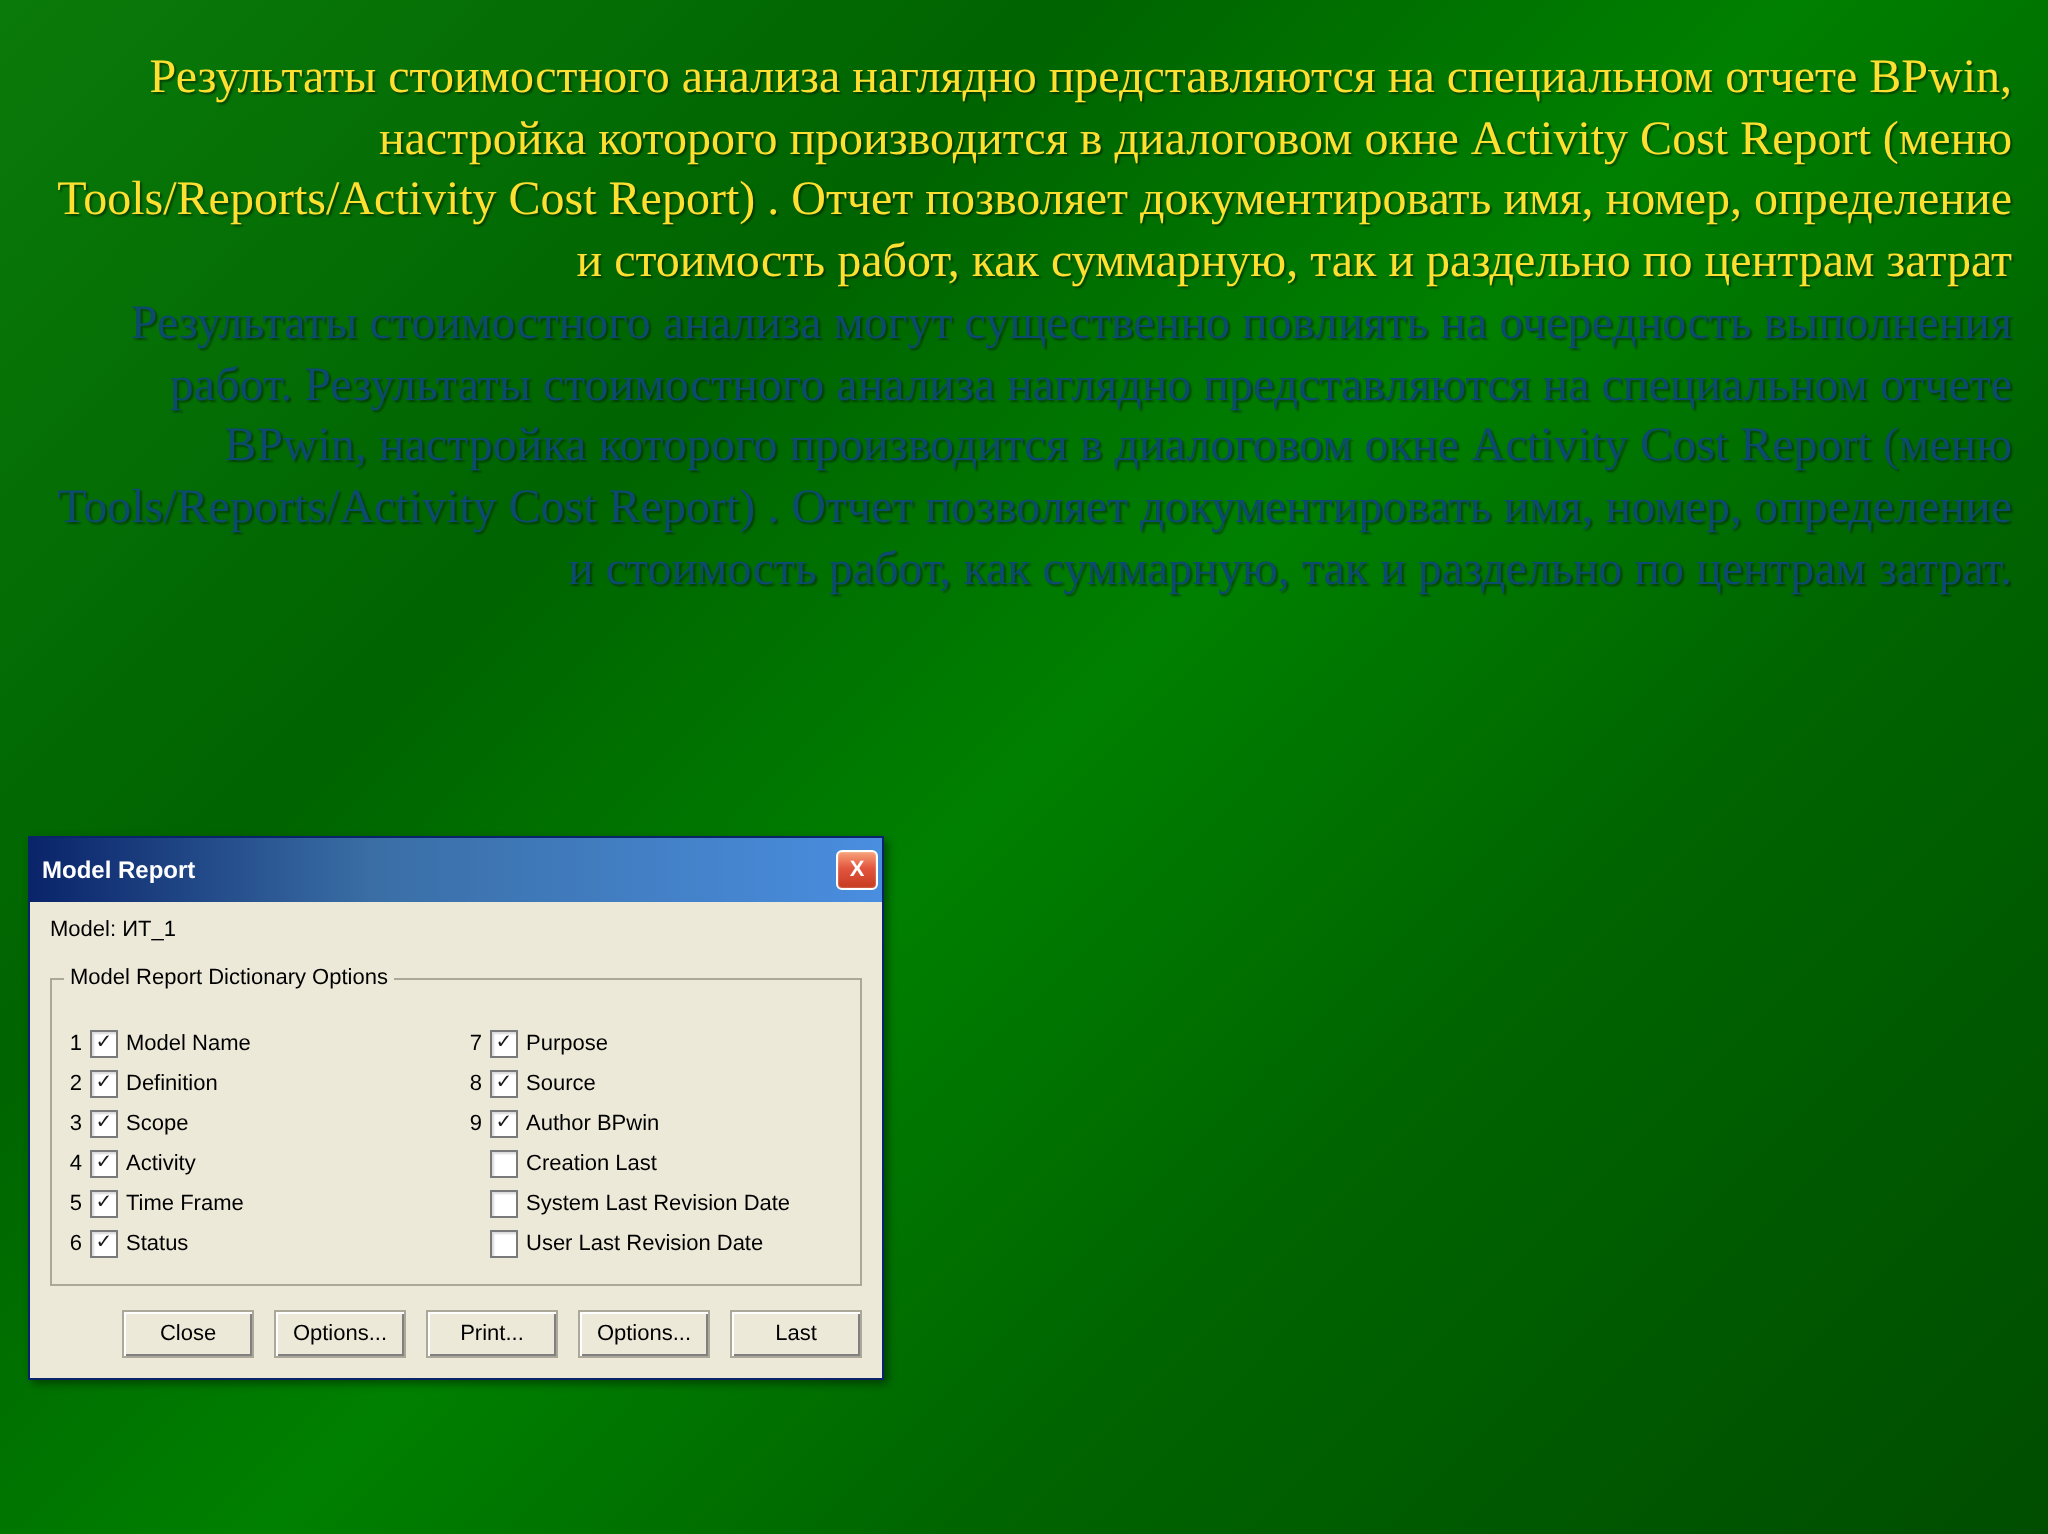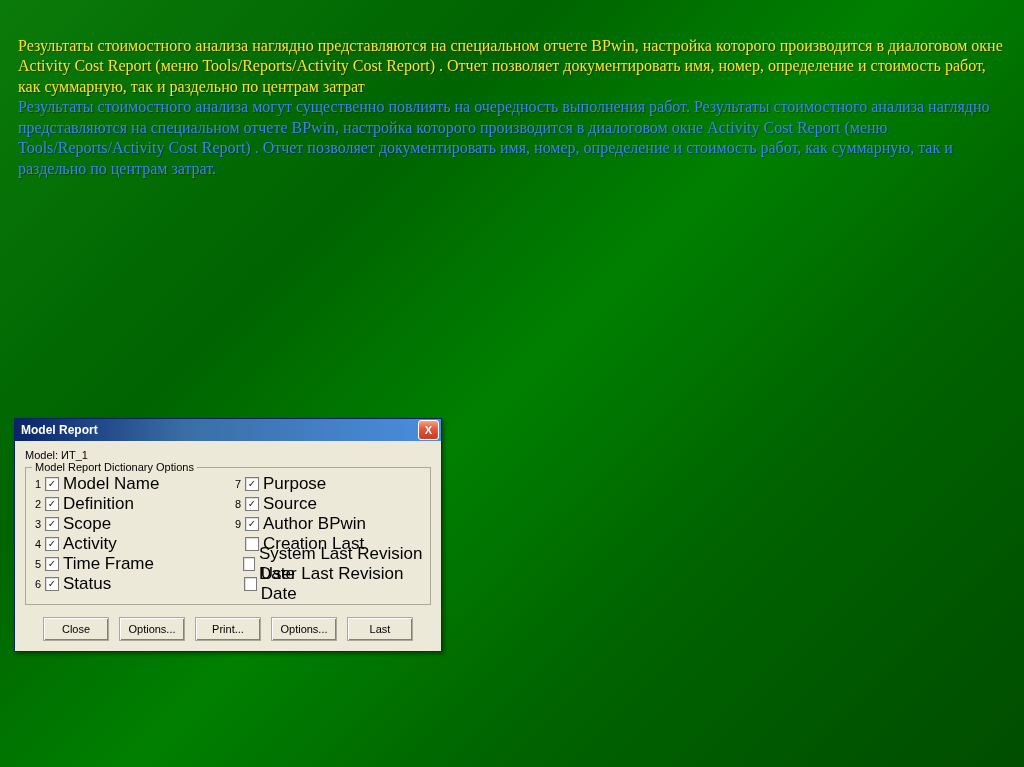--- a/index.html
+++ b/index.html
@@ -6,48 +6,49 @@
     margin: 0;
     padding: 0;
     width: 1024px;
     height: 767px;
     background: linear-gradient(135deg, #0a7a0a 0%, #006400 30%, #008000 50%, #006400 70%, #004d00 100%);
     font-family: "Times New Roman", serif;
     overflow: hidden;
     position: relative;
   }
   .text-block {
-    padding: 36px 18px 0 18px;
+    padding: 24px 18px 0 18px;
     color: #ffe030;
-    font-size: 16px;
+    font-size: 24px;
     line-height: 1.28;
+    text-align: right;
   }
   .p1 {
     text-shadow: 1px 1px 1px rgba(0,0,0,0.45);
   }
   .p2 {
-    color: #3b82f6;
+    color: #0c4a6e;
     text-shadow: 1px 1px 1px rgba(0,0,0,0.4);
   }
 
   .dialog {
     position: absolute;
     left: 14px;
     top: 418px;
     width: 426px;
     background: #ece9d8;
     border: 1px solid #0a246a;
     box-shadow: 2px 2px 4px rgba(0,0,0,0.4);
     font-family: Tahoma, sans-serif;
     font-size: 11px;
   }
   .titlebar {
     background: linear-gradient(to right, #0a246a, #3a6ea5 40%, #4a8ee0);
     color: #fff;
-    height: 22px;
+    height: 32px;
     display: flex;
     align-items: center;
     justify-content: space-between;
     padding: 0 2px 0 6px;
     font-weight: bold;
     font-size: 12px;
   }
   .close-btn {
     width: 19px;
     height: 18px;
@@ -61,25 +62,25 @@
     display: flex;
     align-items: center;
     justify-content: center;
     box-shadow: inset 0 0 1px rgba(255,255,255,0.6);
   }
   .body-area {
     padding: 8px 10px 10px 10px;
     color: #000;
   }
   .model-line {
-    margin-bottom: 6px;
+    margin-bottom: 18px;
   }
   .fieldset {
     border: 1px solid #aca899;
-    padding: 8px 6px 8px 6px;
+    padding: 24px 6px 8px 6px;
     position: relative;
     margin-top: 6px;
   }
   .legend {
     position: absolute;
     top: -7px;
     left: 6px;
     background: #ece9d8;
     padding: 0 3px;
     font-size: 11px;
@@ -110,26 +111,26 @@
     background: #fff;
     display: inline-flex;
     align-items: center;
     justify-content: center;
     font-size: 9px;
     line-height: 1;
     color: #222;
     box-shadow: inset 1px 1px 1px rgba(0,0,0,0.15);
   }
   .chk.checked::after { content: "✓"; font-size: 10px; color: #1a1a1a; }
-  .opt-label { font-size: 17px; }
+  .opt-label { font-size: 11px; }
   .btn-row {
     display: flex;
     gap: 10px;
     margin-top: 12px;
-    justify-content: center;
+    justify-content: flex-end;
   }
   .btn {
     min-width: 64px;
     height: 22px;
     border: 1px solid #aca899;
     background: #ece9d8;
     font-family: Tahoma, sans-serif;
     font-size: 11px;
     display: inline-flex;
     align-items: center;

